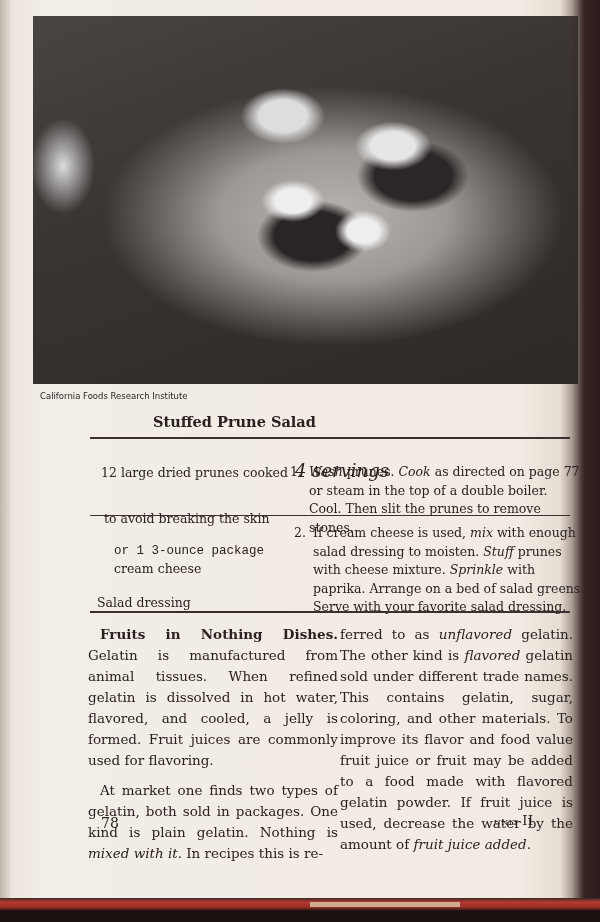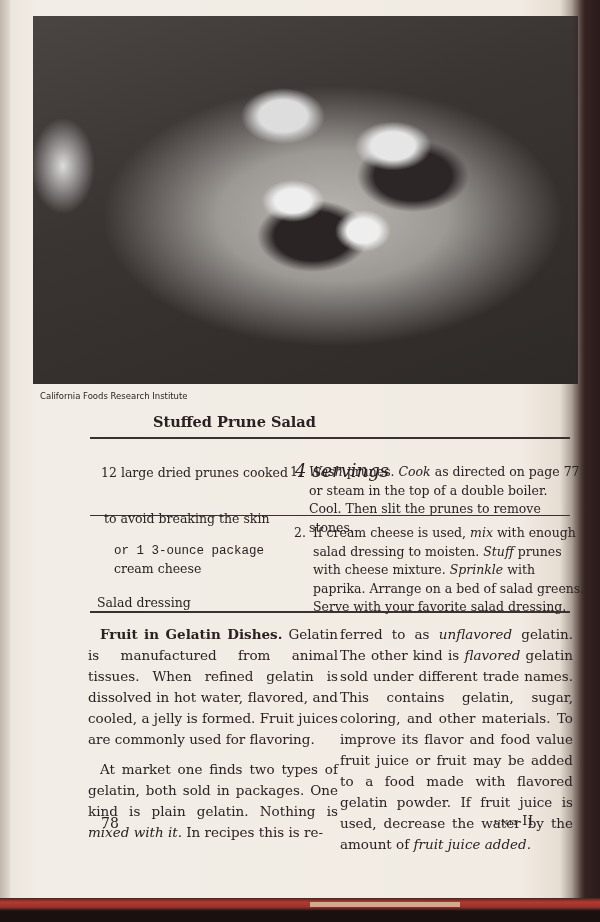--- a/index.html
+++ b/index.html
@@ -110,21 +110,21 @@
   <div class="ing" style="left:114px; top:560px;">cream cheese</div>
   <div class="ing" style="left:97px; top:594px;">Salad dressing</div>
   <div class="step" style="left:313px; top:524px;">
     <span class="num">2.</span>
     <span class="parts"><span>If cream cheese is used, </span><em>mix</em><span> with enough salad dressing to moisten. </span><em>Stuff</em><span> prunes with cheese mixture. </span><em>Sprinkle</em><span> with paprika. Arrange on a bed of salad greens. Serve with your favorite salad dressing.</span></span>
   </div>
 
   <div class="rule r3"></div>
 
   <div class="body-col" style="left:88px;">
-    <p><span class="lead">Fruit in Gelatin Dishes.</span><span> Gelatin is manufactured from animal tissues. When refined gelatin is dissolved in hot water, flavored, and cooled, a jelly is formed. Fruit juices are commonly used for flavoring.</span></p>
+    <p><span class="lead">Fruits in Nothing Dishes.</span><span> Gelatin is manufactured from animal tissues. When refined gelatin is dissolved in hot water, flavored, and cooled, a jelly is formed. Fruit juices are commonly used for flavoring.</span></p>
     <p><span>At market one finds two types of gelatin, both sold in packages. One kind is plain gelatin. Nothing is </span><em>mixed with it.</em><span> In recipes this is re-</span></p>
   </div>
   <div class="body-col right-col" style="left:340px; width:233px;">
     <p><span>ferred to as </span><em>unflavored</em><span> gelatin. The other kind is </span><em>flavored</em><span> gelatin sold under different trade names. This contains gelatin, sugar, coloring, and other materials. To improve its flavor and food value fruit juice or fruit may be added to a food made with flavored gelatin powder. If fruit juice is used, decrease the water by the amount of </span><em>fruit juice added.</em></p>
   </div>
 
   <div class="page-num">78</div>
   <div class="unit"><span>unit</span> <span class="roman">II</span></div>
 </div>
 

